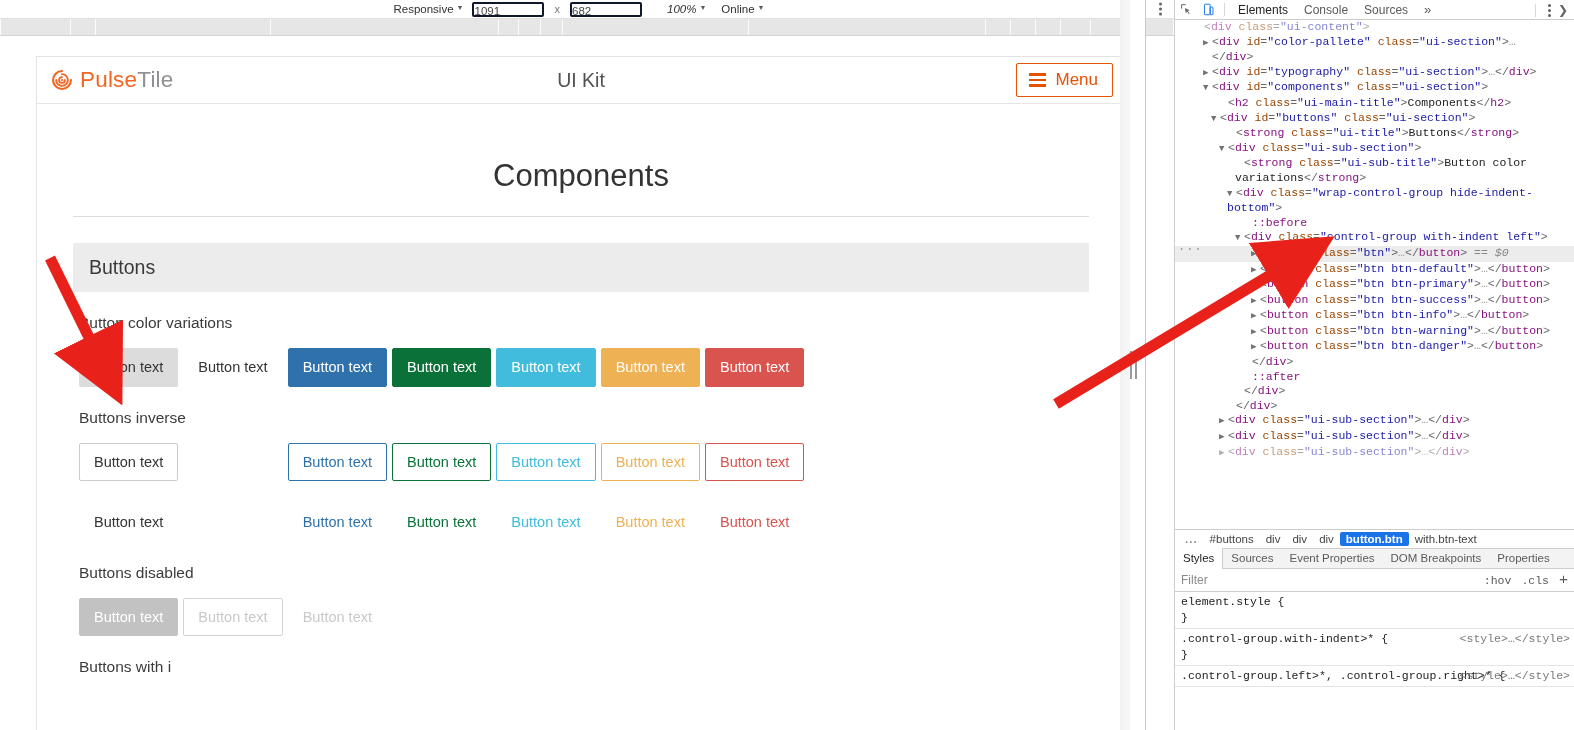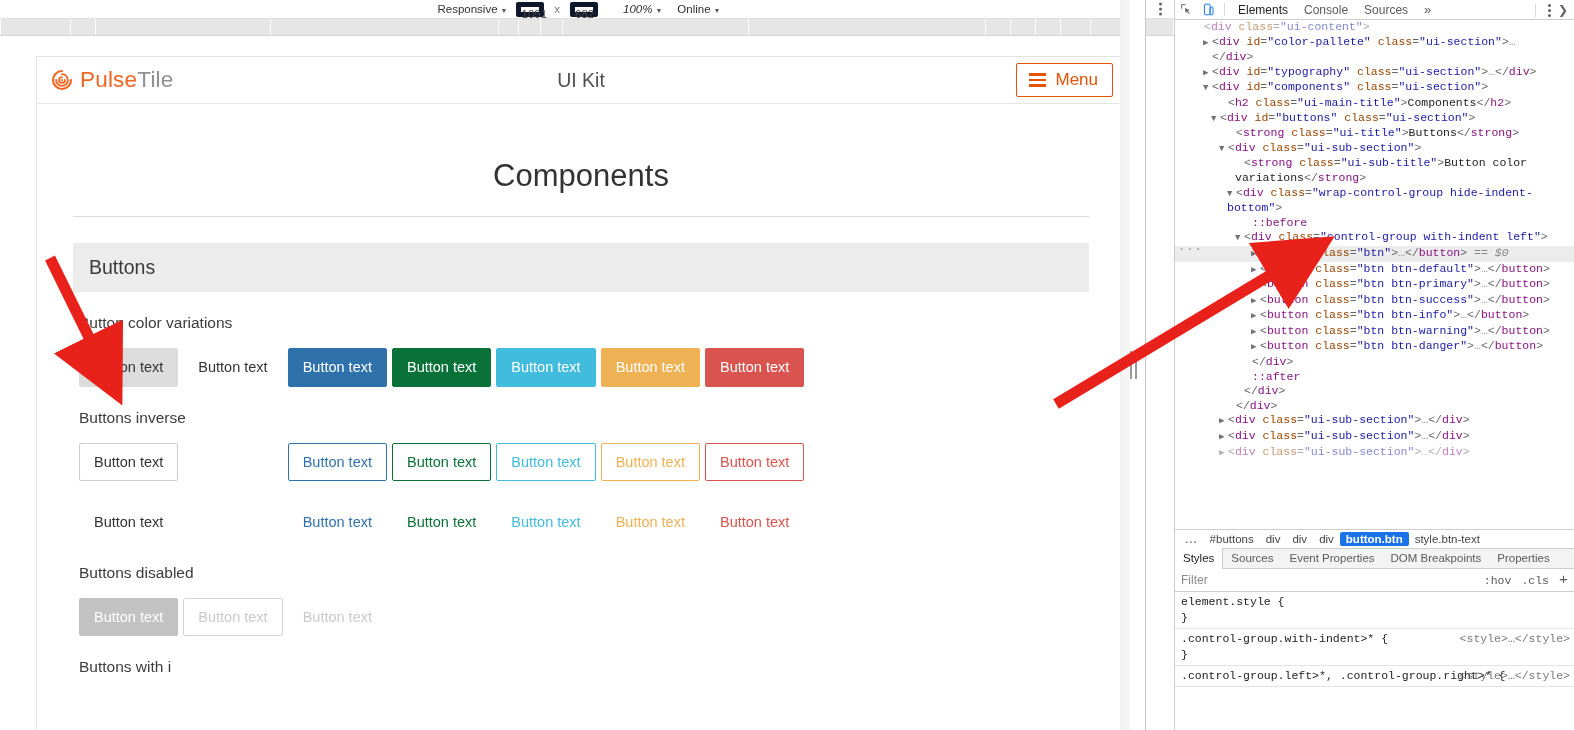--- a/index.html
+++ b/index.html
@@ -32,27 +32,27 @@
     align-items: center;
     justify-content: center;
     font-size: 11.5px;
     color: #333;
   }
   #device-toolbar .dt-inner {
     display: flex; align-items: center; gap: 9px;
     transform: translateX(-8px);
   }
   .dt-select {
-    display: inline-flex; align-items: center; gap: 3px;
+    display: inline-flex; gap: 3px;
     color: #303030; cursor: default; white-space: nowrap;
   }
   .caret { font-size: 7px; line-height: 1; position: relative; top: 1px; color: #5a5a5a; }
   .dt-dim {
-    width: 28px; height: 15px; line-height: 14px;
-    border: 5px solid #0f172a; border-radius: 2px;
+    width: 72px; height: 15px; line-height: 14px;
+    border: 2px solid #0f172a; border-radius: 2px;
     background: #fff; text-align: left; font-size: 11.5px;
     color: #444;
   }
   .dt-x { color: #777; font-size: 11px; padding: 0 1px;}
   #dt-kebab {
     position: absolute; right: 12px; top: 50%; transform: translateY(-50%);
     display: flex; flex-direction: column; gap: 2px; cursor: pointer;
   }
   #dt-kebab i { display:block; width: 3px; height: 3px; border-radius:50%; background:#5f6368; }
 
@@ -532,21 +532,21 @@
         <div class="node" style="padding-left: 44px; opacity: 0.55;"><span class="tri closed"></span><span class="tk-pun">&lt;</span><span class="tk-tag">div</span><span class="tk-attr"> class</span><span class="tk-pun">=</span><span class="tk-val">"ui-sub-section"</span><span class="tk-pun">&gt;</span><span class="tk-dim">…</span><span class="tk-pun">&lt;/</span><span class="tk-tag">div</span><span class="tk-pun">&gt;</span></div>
       </div>
 
     <div id="dt-breadcrumb">
         <span class="crumb ellipsis">...</span>
         <span class="crumb">#buttons</span>
         <span class="crumb">div</span>
         <span class="crumb">div</span>
         <span class="crumb">div</span>
         <span class="crumb active">button.btn</span>
-        <span class="crumb">style.btn-text</span>
+        <span class="crumb">with.btn-text</span>
       </div>
 
     <div id="styles-tabbar">
         <span class="st-tab active">Styles</span>
         <span class="st-tab">Sources</span>
         <span class="st-tab">Event Properties</span>
         <span class="st-tab">DOM Breakpoints</span>
         <span class="st-tab">Properties</span>
       </div>
 

